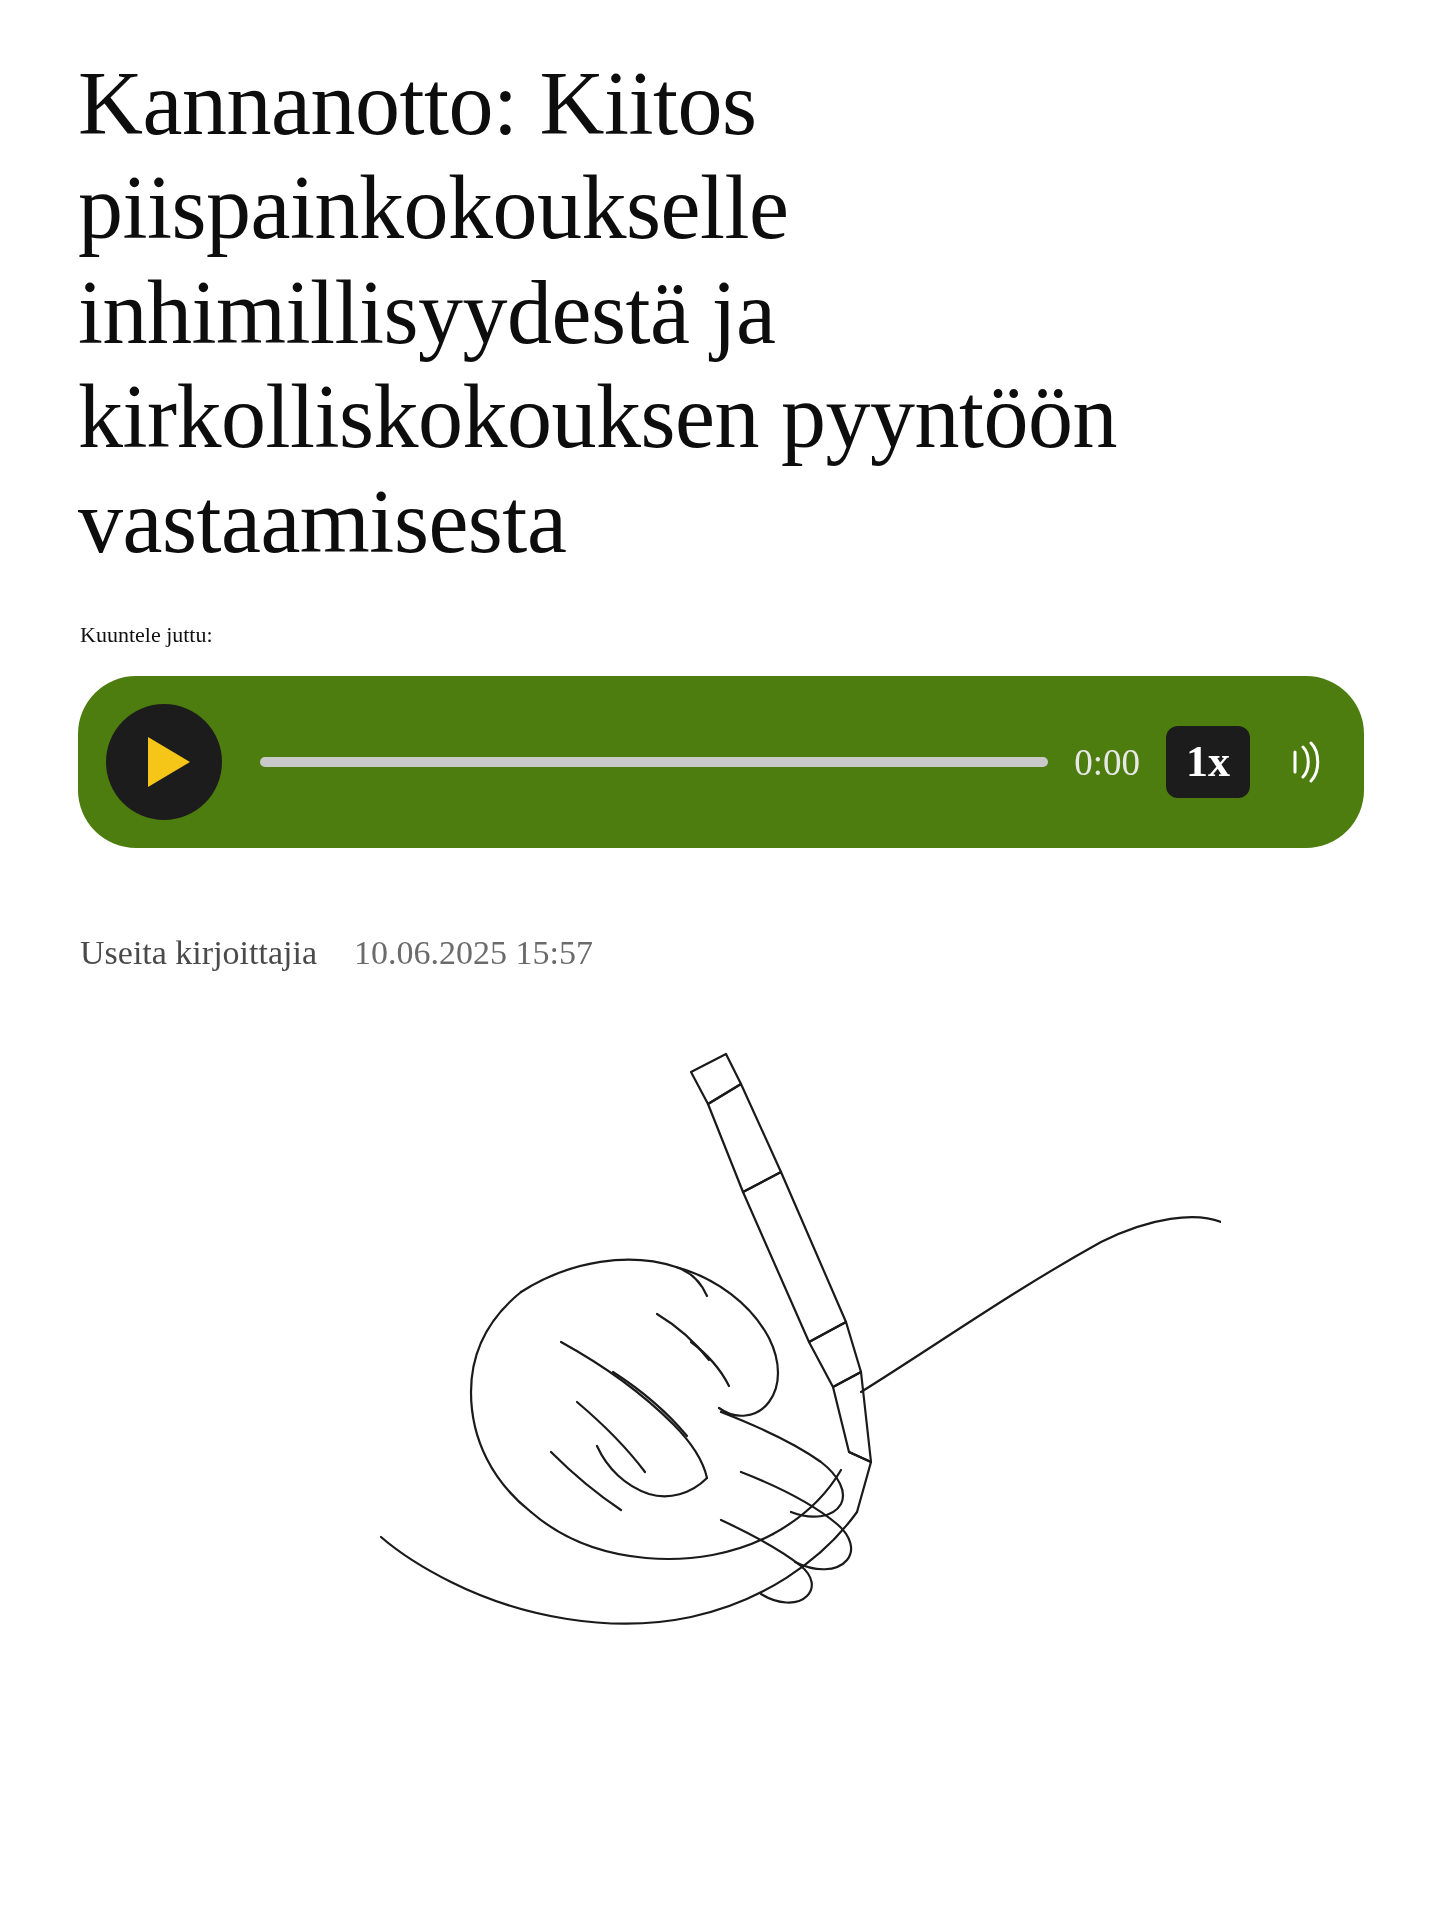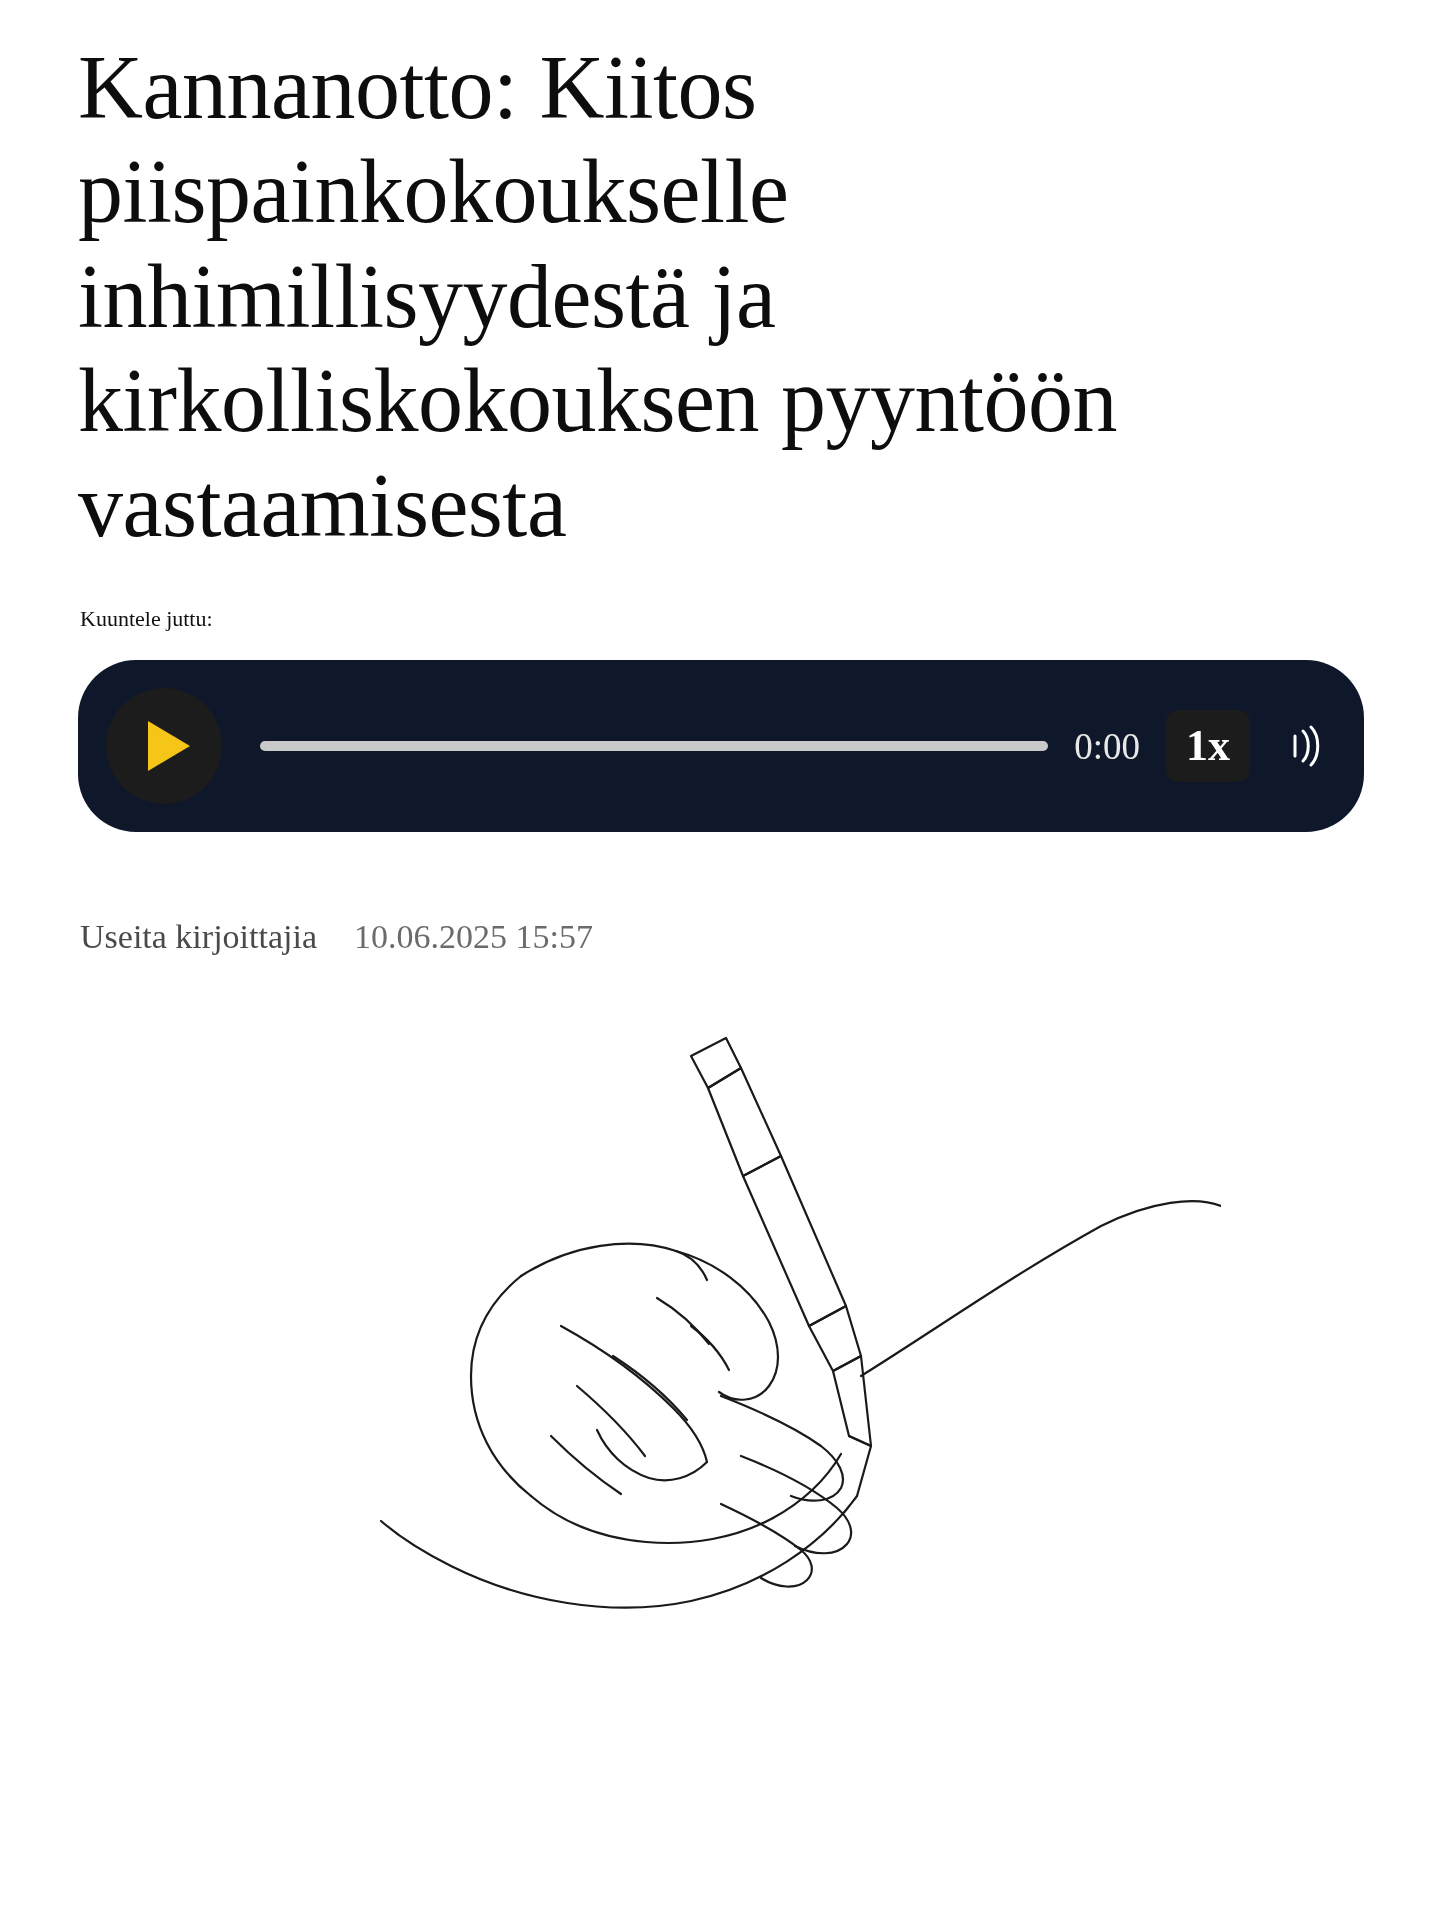--- a/index.html
+++ b/index.html
@@ -11,42 +11,42 @@
     width: 1440px;
     height: 1920px;
     font-family: "Liberation Serif", serif;
     color: #111111;
     overflow: hidden;
   }
   .page {
     width: 1440px;
     height: 1920px;
     box-sizing: border-box;
-    padding: 36px 78px 0 78px;
+    padding: 52px 78px 0 78px;
     position: relative;
   }
   .article-title {
     font-family: "Liberation Serif", serif;
     font-size: 90px;
     line-height: 1.16;
     font-weight: 400;
     letter-spacing: -0.5px;
     color: #0d0d0d;
     margin: 0 0 48px 0;
     max-width: 1230px;
   }
   .listen-label {
     font-family: "Liberation Serif", serif;
     font-size: 22px;
     line-height: 1.2;
     color: #111111;
     margin: 0 0 28px 2px;
   }
   .audio-player {
-    background: #0f172a;
+    background: #4d7c0f;
     border-radius: 58px;
     height: 172px;
     display: flex;
     align-items: center;
     padding: 0 34px 0 28px;
     box-sizing: border-box;
     width: 1286px;
     margin-left: 0;
   }
   .play-button {

